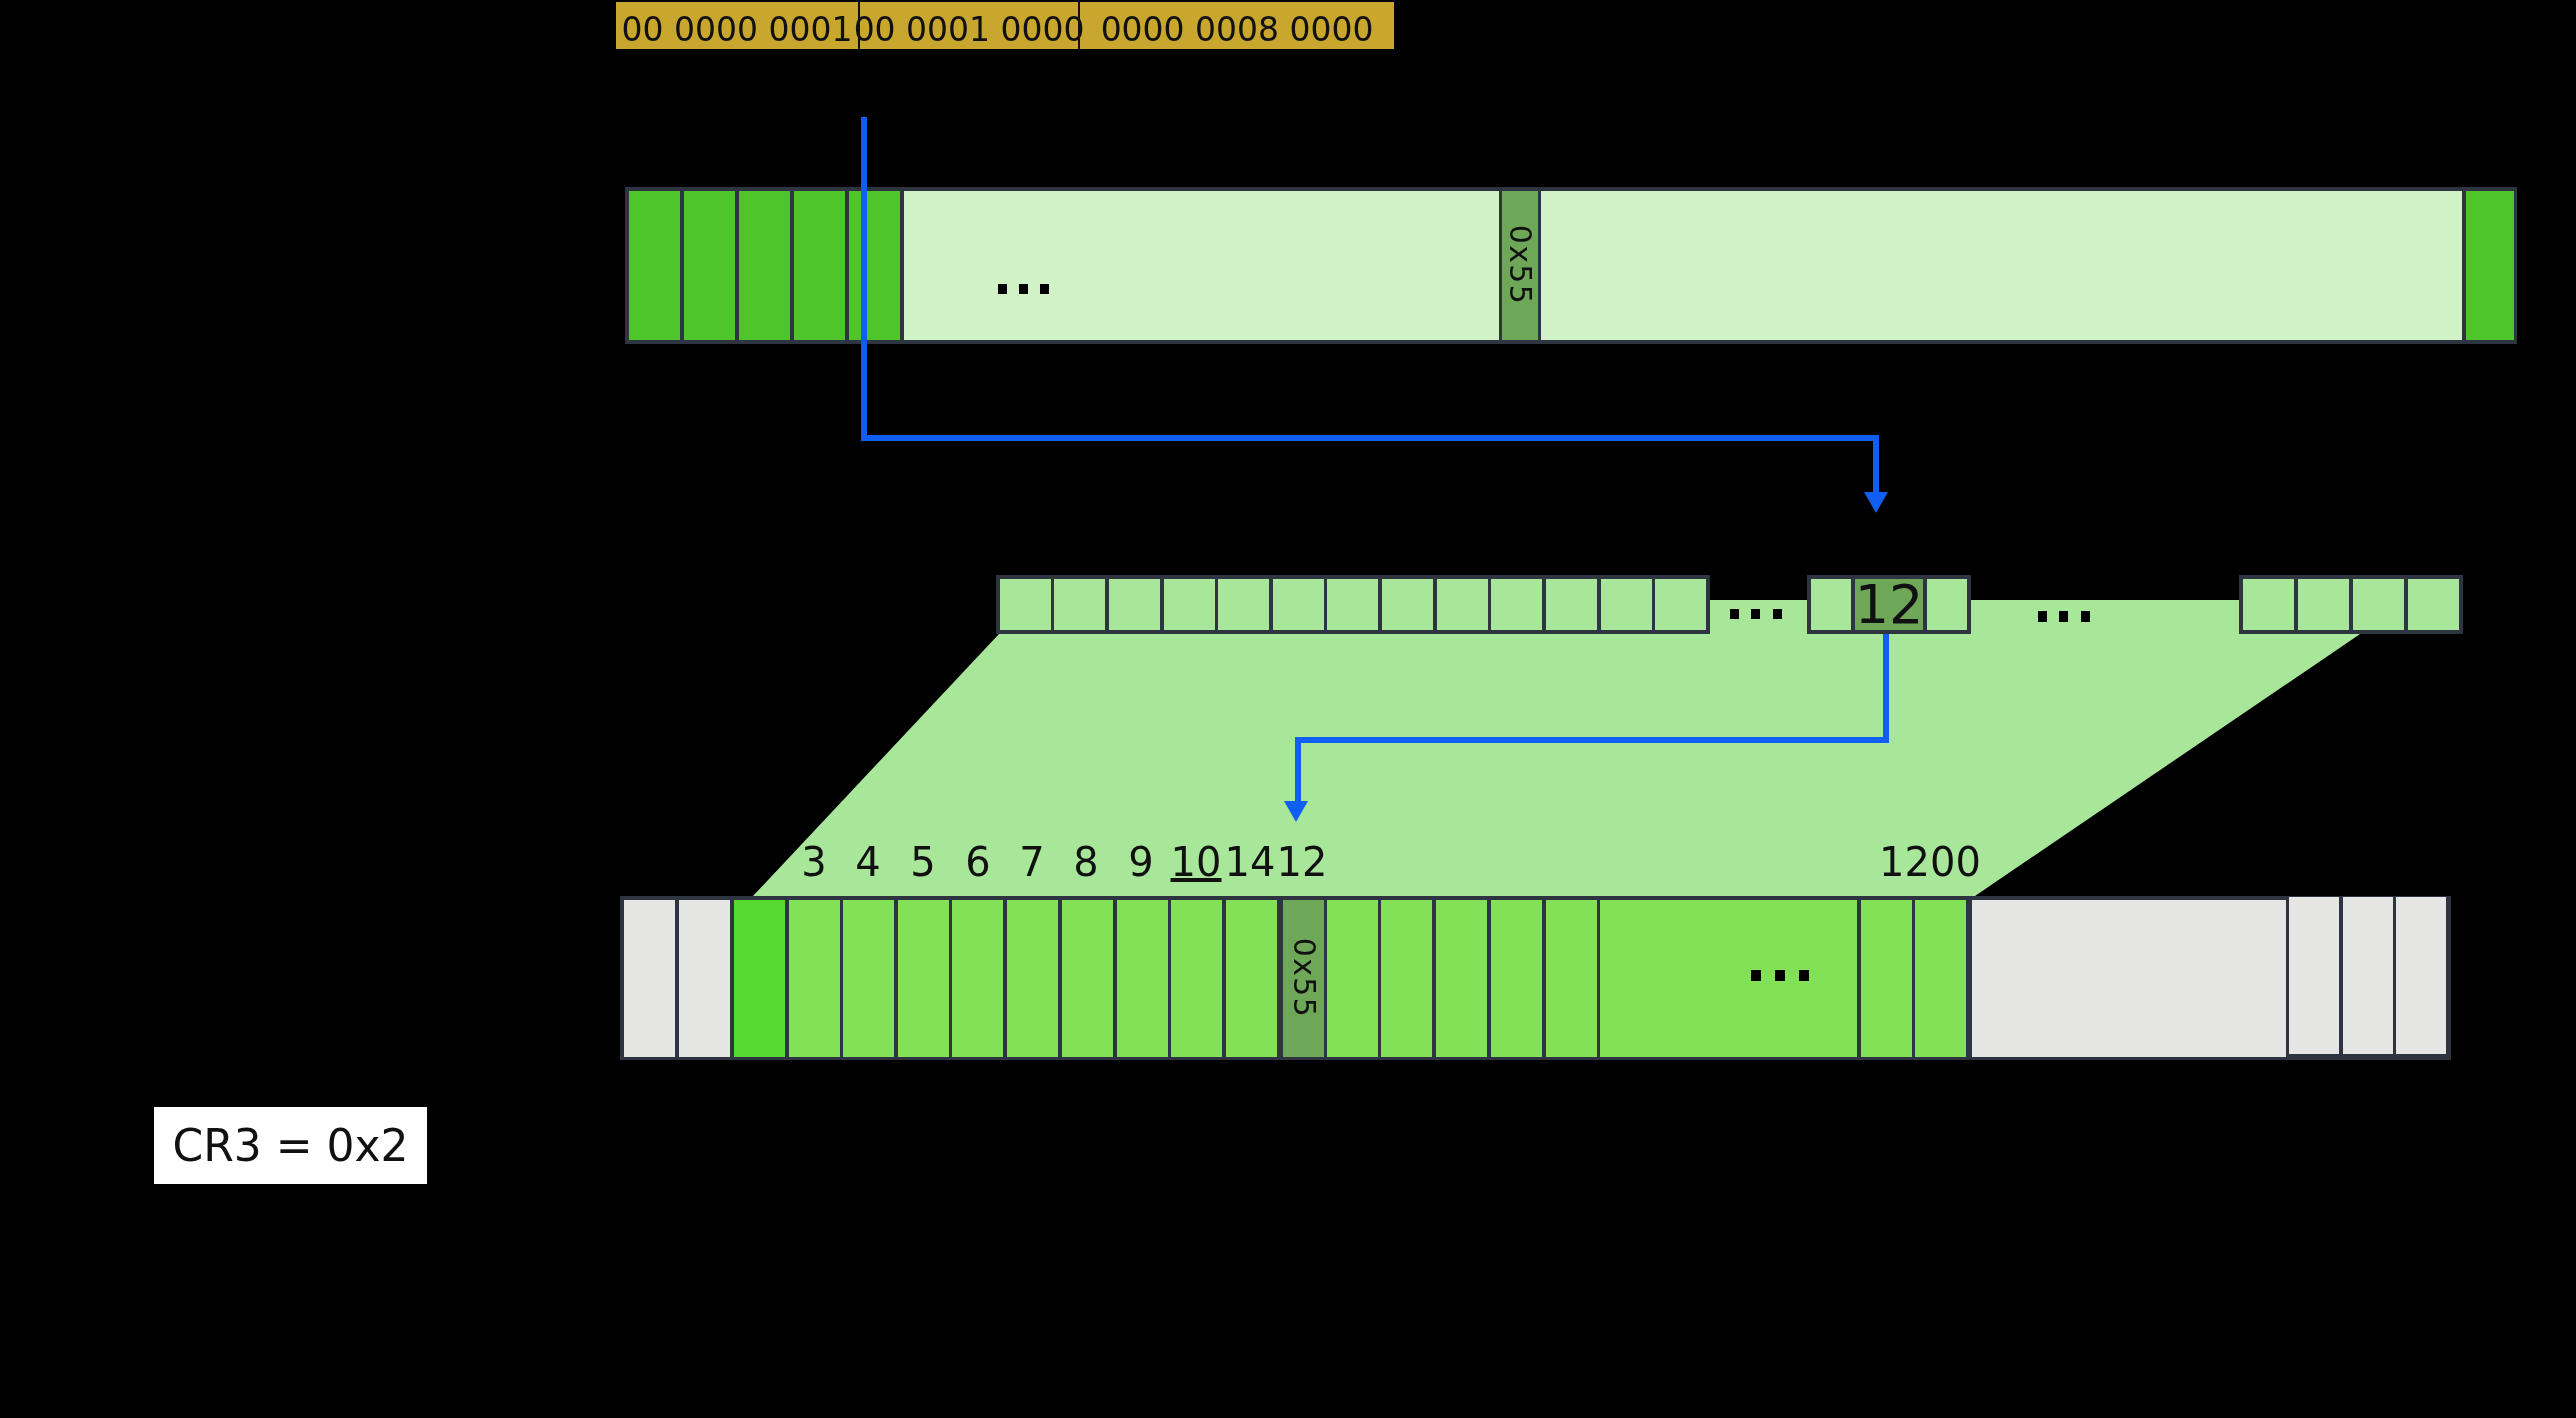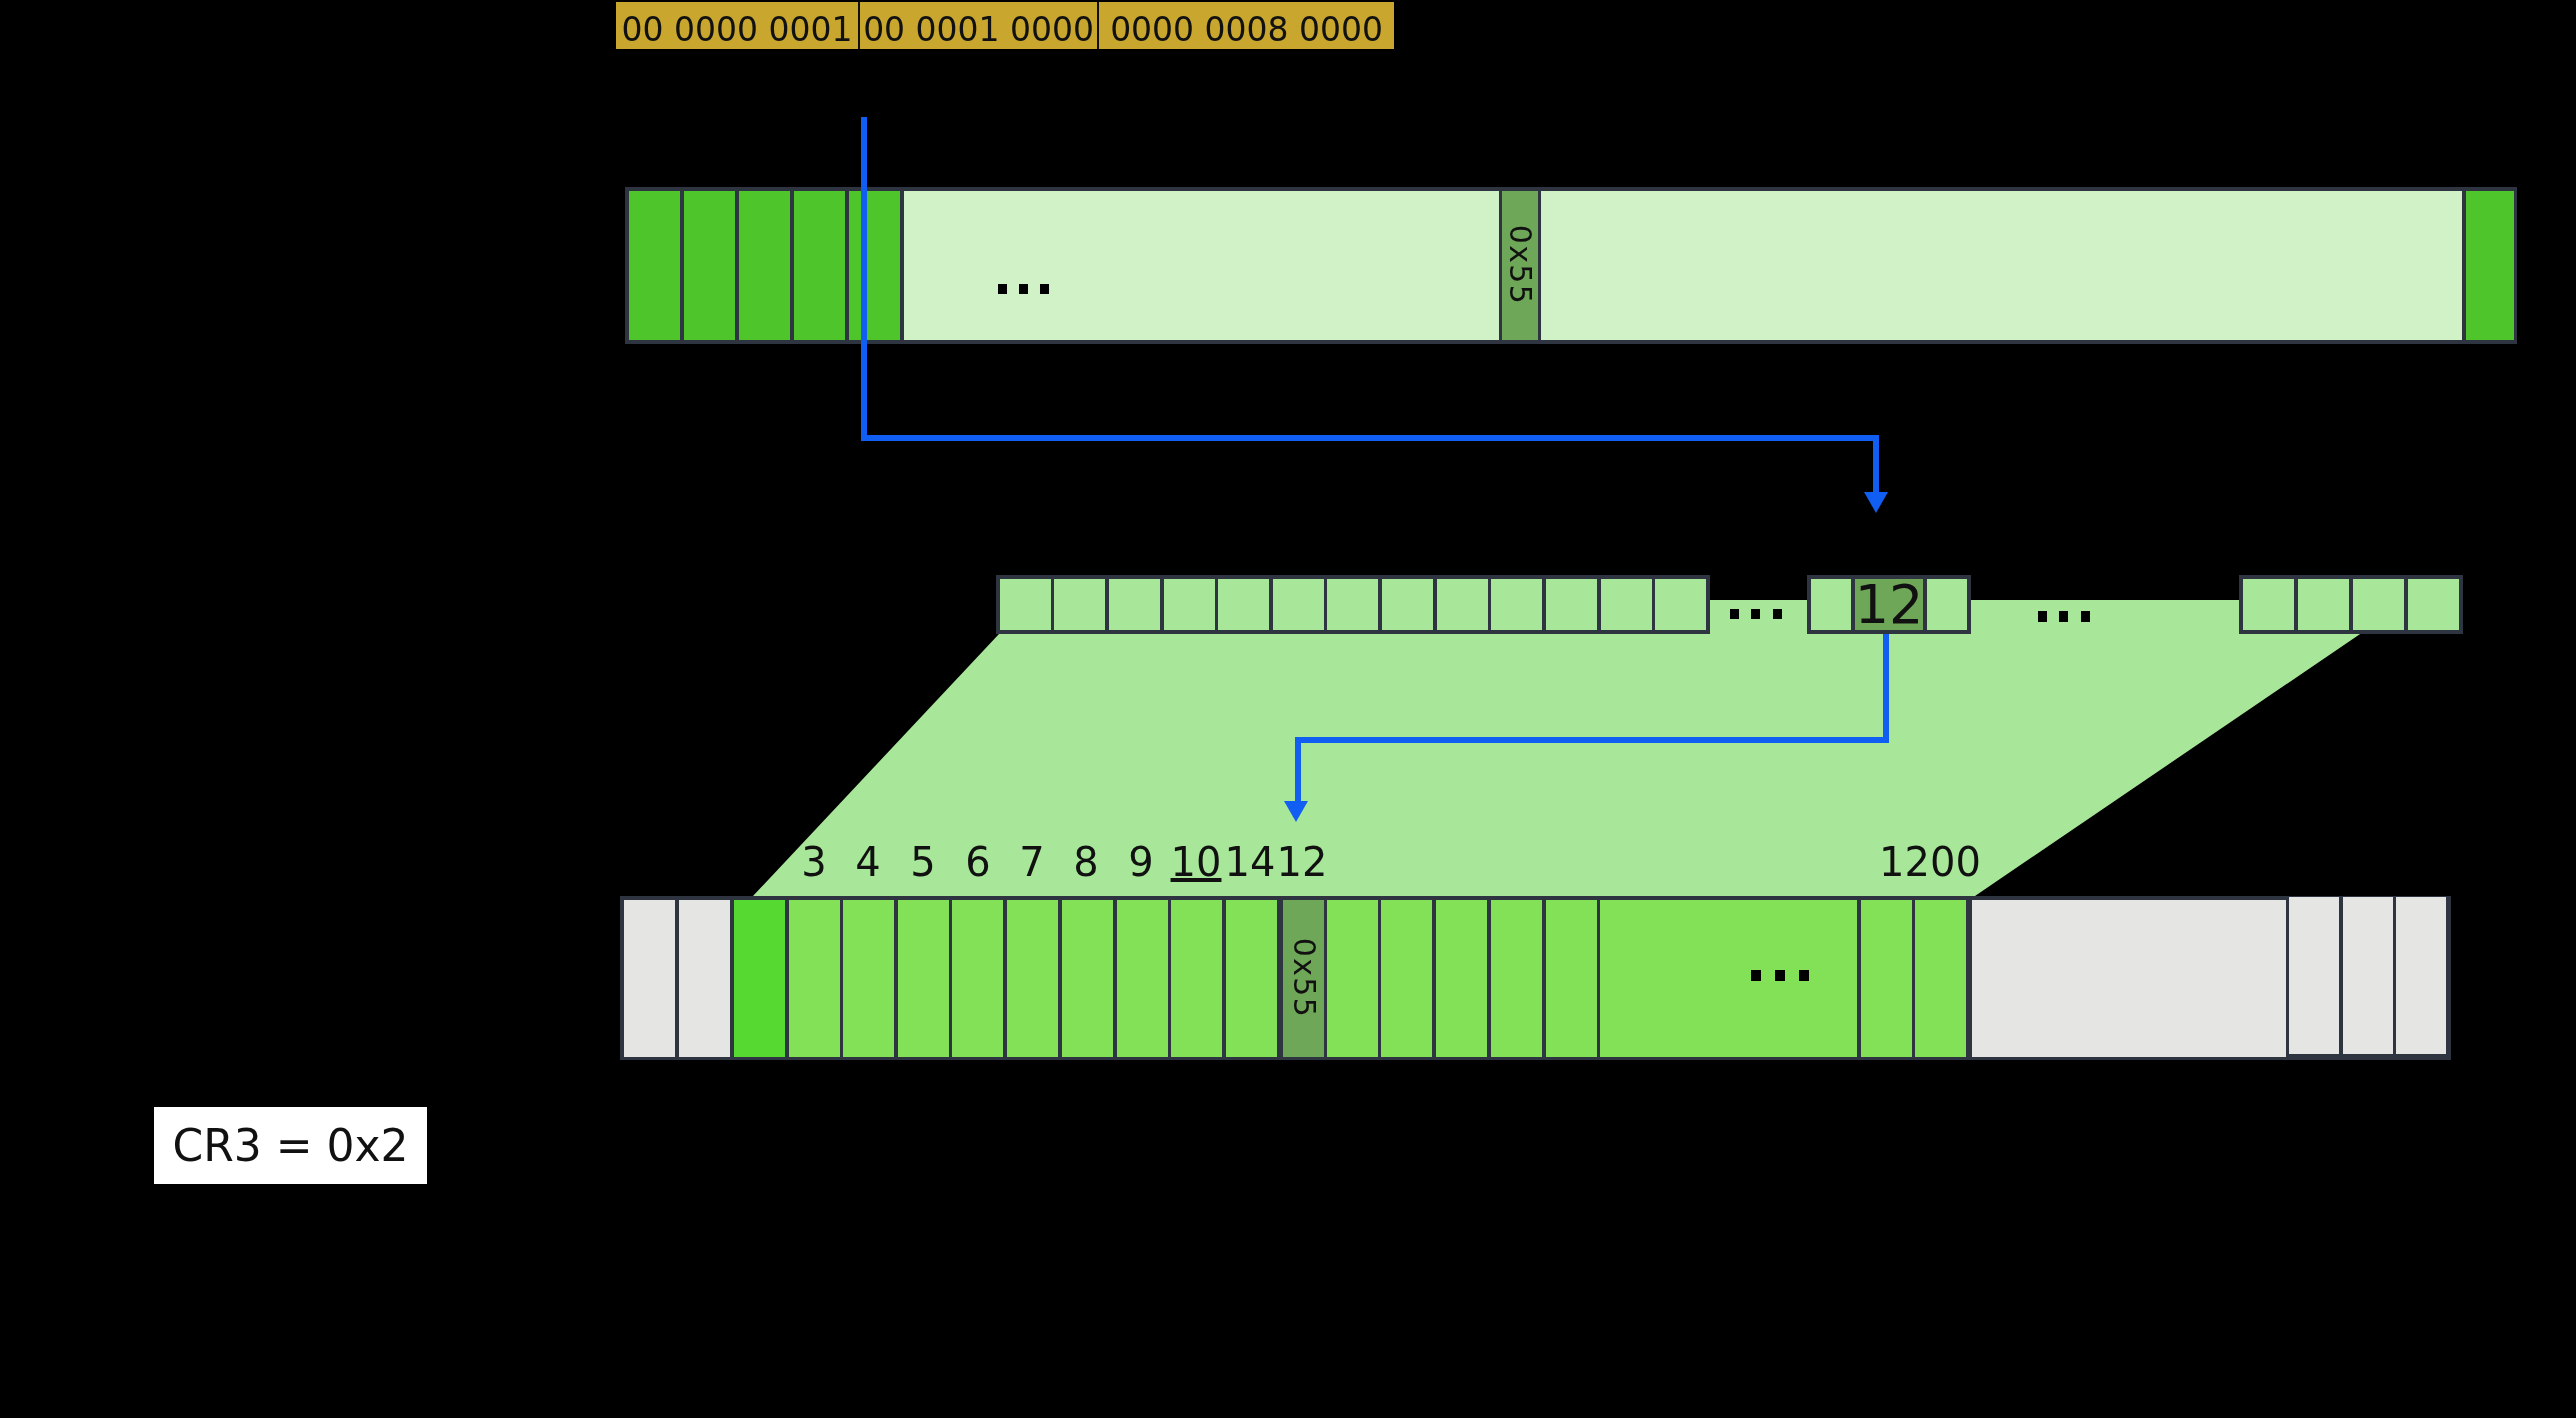--- a/index.html
+++ b/index.html
@@ -34,21 +34,21 @@
        align-items:center;justify-content:center;font-size:44px;color:#111;white-space:nowrap;}
 </style>
 </head>
 <body>
 
 <div id="canvas">
 
   <div class="abs" id="va-box">
     <div class="va-seg" style="width:242px">00 0000 0001</div>
     <div class="va-div"></div>
-    <div class="va-seg" style="width:237px">00 0001 0000</div>
+    <div class="va-seg" style="width:218px">00 0001 0000</div>
     <div class="va-div"></div>
     <div class="va-seg" style="flex:1">0000 0008 0000</div>
   </div>
 
   <div class="abs" style="left:753px;top:600px;width:1657px;height:296px;background:#a8e79a;
               clip-path:polygon(246px 0,1657px 0,1222px 296px,0 296px,246px 34px);"></div>
 
   <div class="abs barframe" style="left:625px;top:187px;width:1892px;height:157px;">
     <div class="cell" style="left:3.6px;width:51px;background:#4ec62b;"></div>
     <div class="cell" style="left:59px;width:51px;background:#4ec62b;"></div>

